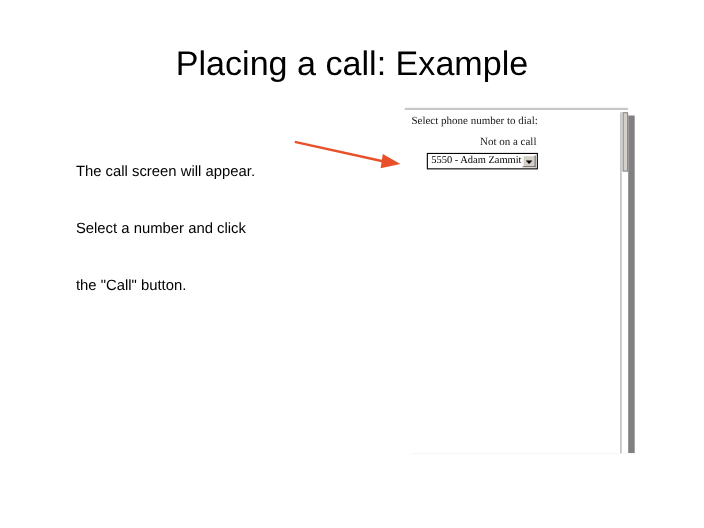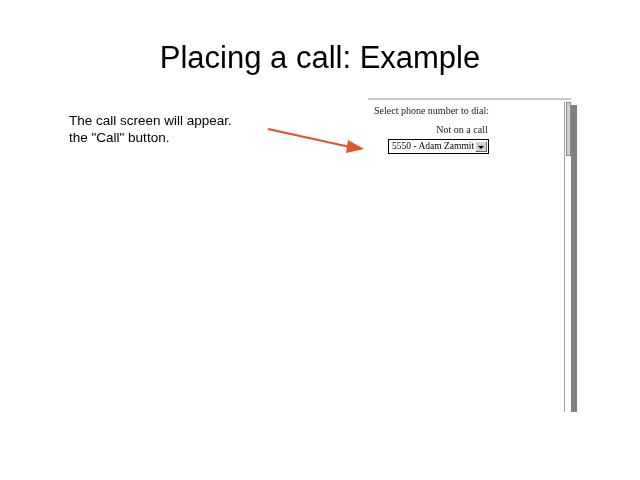--- a/index.html
+++ b/index.html
@@ -41,20 +41,21 @@
     left: 69px;
     top: 112px;
     width: 230px;
     font-family: "Liberation Sans", sans-serif;
     font-size: 13.5px;
     line-height: 17px;
     color: #000000;
   }
   #body-text .line {
     white-space: nowrap;
+    margin-top: 35px;
   }
 
   
   #annotation-arrow {
     position: absolute;
     left: 262px;
     top: 120px;
     width: 110px;
     height: 42px;
     pointer-events: none;
@@ -203,20 +204,21 @@
 </style>
 </head>
 <body>
 
 <div id="slide">
 
   <div id="slide-title">Placing a call: Example</div>
 
   <div id="body-text">
     <div class="line">The call screen will appear.</div>
+    <div class="line">Select a number and click</div>
     <div class="line">the "Call" button.</div>
   </div>
 
   <svg id="annotation-arrow" viewBox="0 0 110 42">
     <line x1="6" y1="9" x2="88" y2="27" stroke="#e8502a" stroke-width="2.2" stroke-linecap="butt"></line>
     <polygon points="86,20 102,29 84,33" fill="#e8502a"></polygon>
   </svg>
 
   <div id="screenshot-panel">
 

